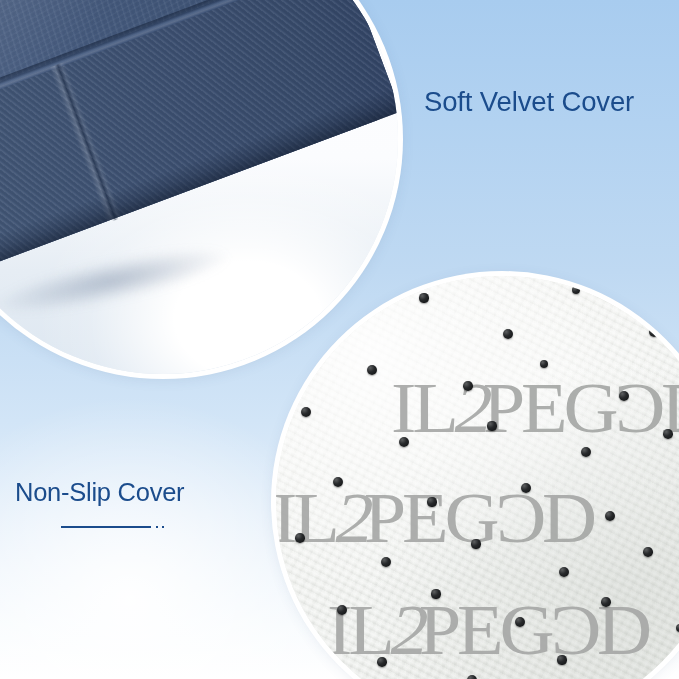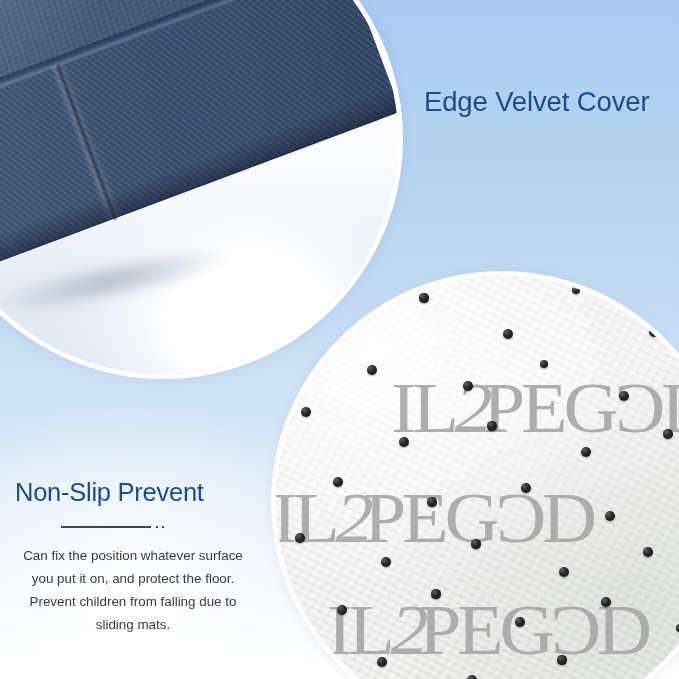--- a/index.html
+++ b/index.html
@@ -430,33 +430,27 @@
           <span class="mat-dot" style="left: 325.2px; top: 321.2px; width: 9.6px; height: 9.6px;"></span>
           <span class="mat-dot" style="left: 399.6px; top: 347.6px; width: 8.8px; height: 8.8px;"></span>
           <span class="mat-dot" style="left: 101.2px; top: 381.2px; width: 9.6px; height: 9.6px;"></span>
           <span class="mat-dot" style="left: 191px; top: 399px; width: 10px; height: 10px;"></span>
           <span class="mat-dot" style="left: 281.4px; top: 379.4px; width: 9.2px; height: 9.2px;"></span>
         </div>
     </div>
   </div>
 
   <div class="headline">
-    <span class="hl-line">Edge Velvet Cover</span>
+    <span class="hl-line">Soft Velvet Cover</span>
   </div>
 
   <div class="feature-block">
-    <div class="feature-title">Non-Slip Prevent</div>
+    <div class="feature-title">Non-Slip Cover</div>
 
     <div class="feature-divider">
       <span class="rule"></span>
       <span class="dot-a"></span>
       <span class="dot-b"></span>
     </div>
 
-    <div class="feature-body">
-      <span class="fb-line">Can fix the position whatever surface</span>
-      <span class="fb-line">you put it on, and protect the floor.</span>
-      <span class="fb-line">Prevent children from falling due to</span>
-      <span class="fb-line">sliding mats.</span>
-    </div>
   </div>
 
 </div>
 
 </body></html>

